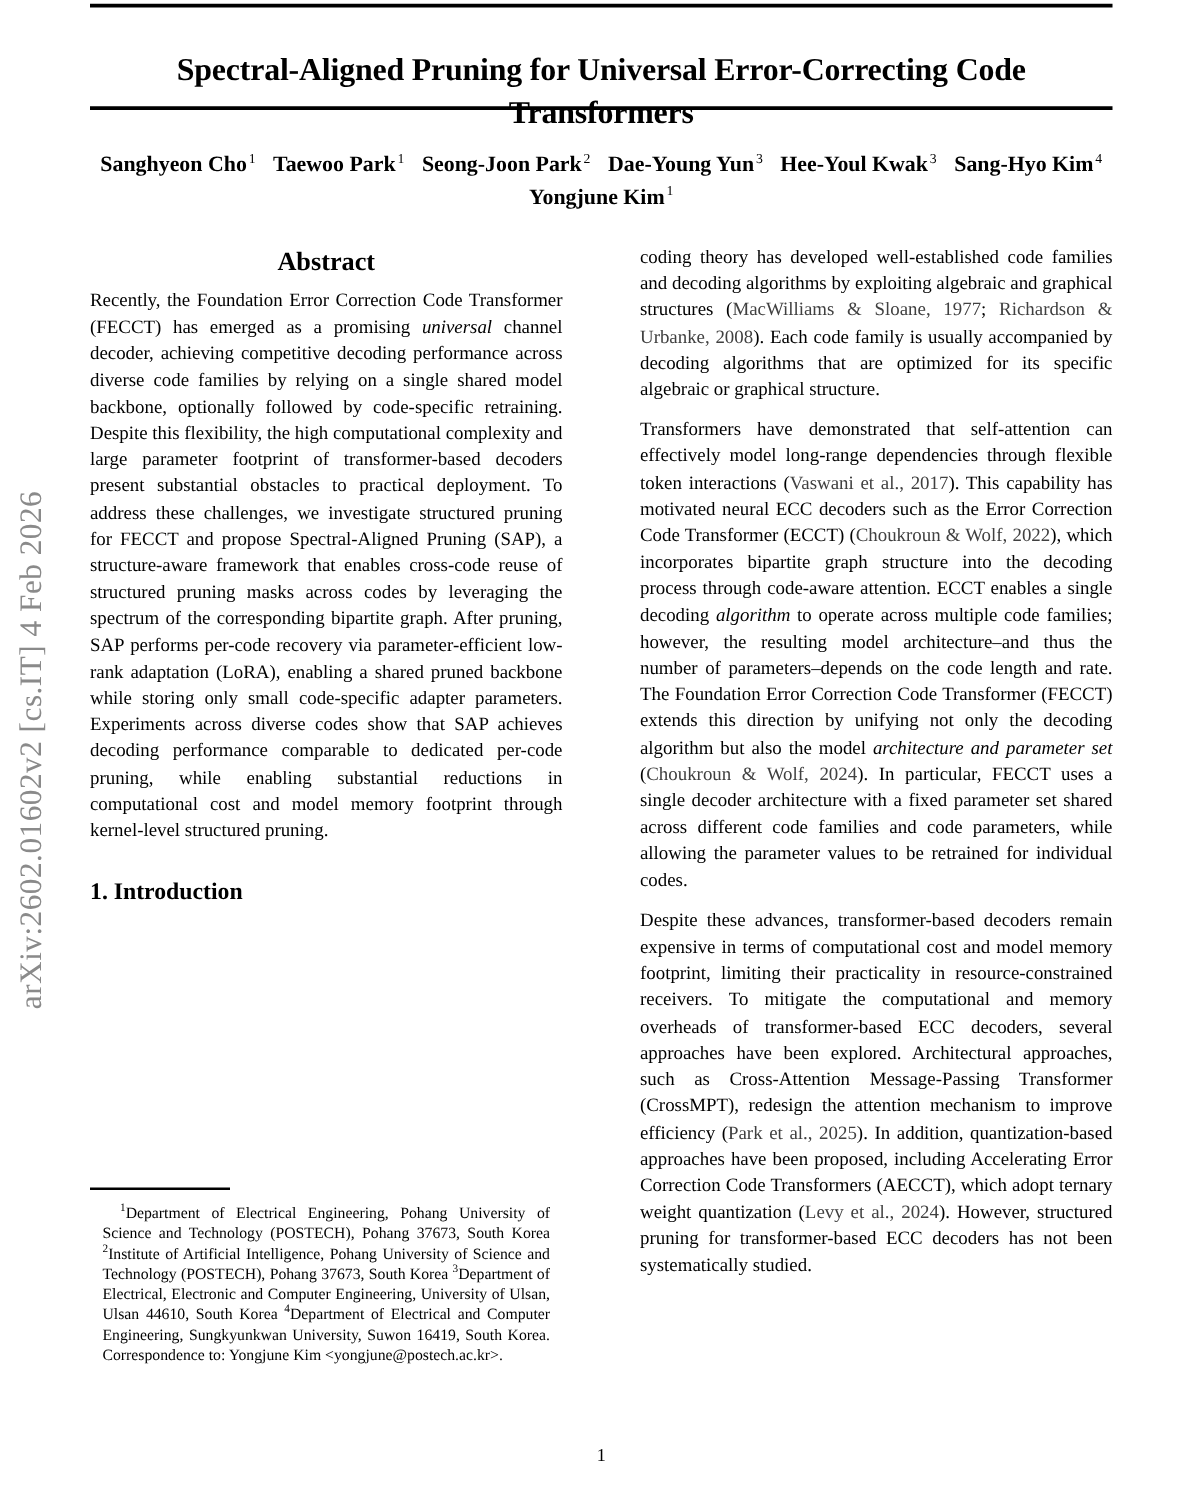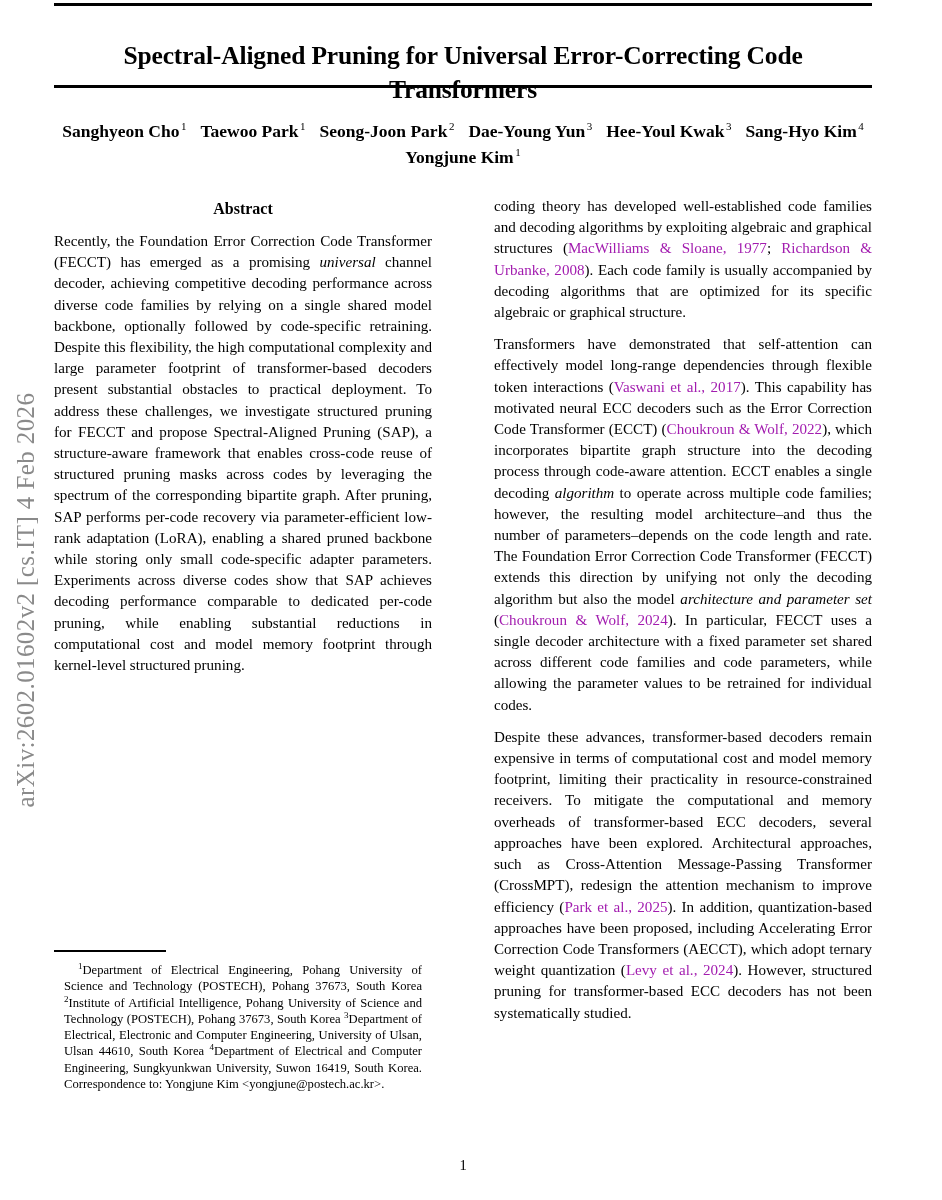--- a/index.html
+++ b/index.html
@@ -36,21 +36,21 @@
     white-space: nowrap;
     font-family: "Liberation Serif", "DejaVu Serif", serif;
     font-size: 25px;
     letter-spacing: 0.4px;
     color: #8a8a8a;
   }
 
   
   #content {
     position: absolute;
-    left: 54px;
+    left: 72px;
     top: 0px;
     width: 818px;
     height: 1200px;
   }
 
   .rule-top {
     position: absolute;
     left: 0px;
     top: 3px;
     width: 818px;
@@ -111,39 +111,39 @@
     text-align: justify;
     text-justify: inter-word;
     hyphens: manual;
   }
   #col-left  { left: 0px; }
   #col-right { left: 440px; }
 
   h2.abstract-head {
     margin: 0 0 9px 0;
     text-align: center;
-    font-size: 16px;
+    font-size: 21px;
     font-weight: bold;
     line-height: 26px;
   }
   h2.section-head {
     margin: 25px 0 9px 0;
     text-align: left;
     font-size: 19px;
     font-weight: bold;
     line-height: 25px;
   }
   .col p {
     margin: 0 0 11px 0;
   }
   .col p.tight { margin-bottom: 0; }
   .abstract-body { font-size: 15.1px; }
 
   i, .it { }
-  .cite { color: #a21caf; }
+  .cite { color: #404040; }
 
   
   #footnote {
     position: absolute;
     left: 0px;
     top: 950px;
     width: 378px;
     font-size: 12.6px;
     line-height: 16.3px;
     text-align: justify;
@@ -197,20 +197,21 @@
     <div id="authors">
       <span class="author"><span>Sanghyeon Cho</span><sup>1</sup></span><span class="author"><span>Taewoo Park</span><sup>1</sup></span><span class="author"><span>Seong-Joon Park</span><sup>2</sup></span><span class="author"><span>Dae-Young Yun</span><sup>3</sup></span><span class="author"><span>Hee-Youl Kwak</span><sup>3</sup></span><span class="author"><span>Sang-Hyo Kim</span><sup>4</sup></span><br><span class="author"><span>Yongjune Kim</span><sup>1</sup></span>
     </div>
 
     <div class="col" id="col-left">
 
       <h2 class="abstract-head">Abstract</h2>
 
       <p class="abstract-body"><span>Recently, the Foundation Error Correction Code Transformer (FECCT) has emerged as a promising </span><i>universal</i><span> channel decoder, achieving competitive decoding performance across diverse code families by relying on a single shared model backbone, optionally followed by code-specific retraining. Despite this flexibility, the high computational complexity and large parameter footprint of transformer-based decoders present substantial obstacles to practical deployment. To address these challenges, we investigate structured pruning for FECCT and propose Spectral-Aligned Pruning (SAP), a structure-aware framework that enables cross-code reuse of structured pruning masks across codes by leveraging the spectrum of the corresponding bipartite graph. After pruning, SAP performs per-code recovery via parameter-efficient low-rank adaptation (LoRA), enabling a shared pruned backbone while storing only small code-specific adapter parameters. Experiments across diverse codes show that SAP achieves decoding performance comparable to dedicated per-code pruning, while enabling substantial reductions in computational cost and model memory footprint through kernel-level structured pruning.</span></p>
 
+      <h2 class="section-head">1. Introduction</h2>
 
 
     </div>
 
     <div class="col" id="col-right">
 
       <p><span>coding theory has developed well-established code families and decoding algorithms by exploiting algebraic and graphical structures (</span><span class="cite">MacWilliams &amp; Sloane, 1977</span><span>; </span><span class="cite">Richardson &amp; Urbanke, 2008</span><span>). Each code family is usually accompanied by decoding algorithms that are optimized for its specific algebraic or graphical structure.</span></p>
 
       <p><span>Transformers have demonstrated that self-attention can effectively model long-range dependencies through flexible token interactions (</span><span class="cite">Vaswani et al., 2017</span><span>). This capability has motivated neural ECC decoders such as the Error Correction Code Transformer (ECCT) (</span><span class="cite">Choukroun &amp; Wolf, 2022</span><span>), which incorporates bipartite graph structure into the decoding process through code-aware attention. ECCT enables a single decoding </span><i>algorithm</i><span> to operate across multiple code families; however, the resulting model architecture–and thus the number of parameters–depends on the code length and rate. The Foundation Error Correction Code Transformer (FECCT) extends this direction by unifying not only the decoding algorithm but also the model </span><i>architecture and parameter set</i><span> (</span><span class="cite">Choukroun &amp; Wolf, 2024</span><span>). In particular, FECCT uses a single decoder architecture with a fixed parameter set shared across different code families and code parameters, while allowing the parameter values to be retrained for individual codes.</span></p>
 

